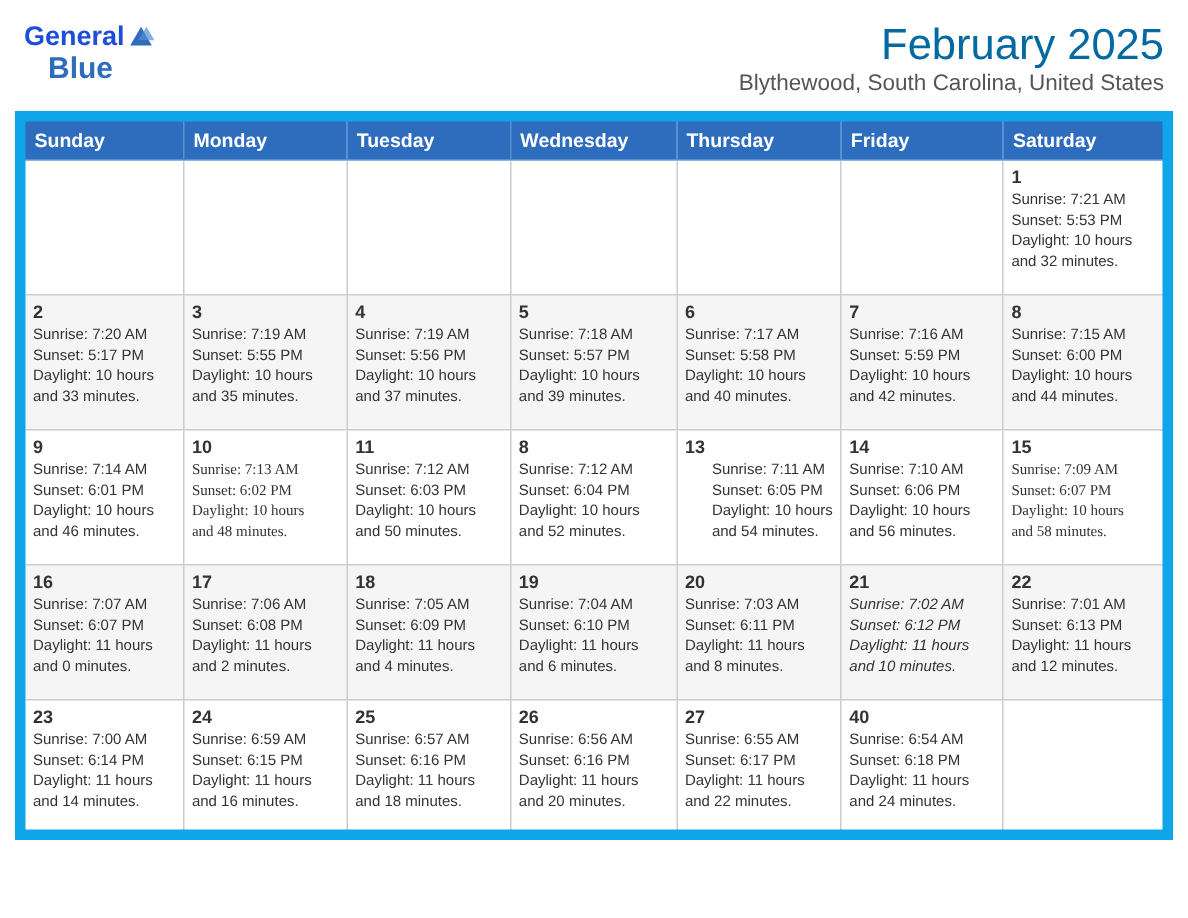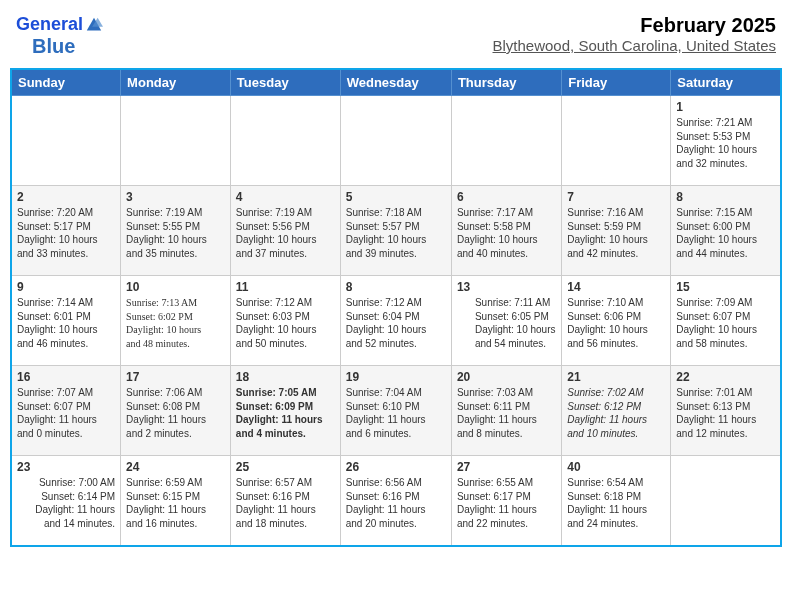--- a/index.html
+++ b/index.html
@@ -41,33 +41,32 @@
       vertical-align: middle;
     }
     .logo-row {
       display: flex;
       align-items: center;
     }
     .title-block {
       text-align: right;
     }
     .month-title {
-      font-size: 20px;
-      font-weight: bold;
-      color: #000000;
+      font-size: 29px;
+      font-weight: normal;
+      color: #0369a1;
     }
     .location-title {
       font-size: 15px;
       color: #555;
-      text-decoration: underline;
     }
     .calendar {
       width: 100%;
       border-collapse: collapse;
-      border: 2px solid #0ea5e9;
+      border: 7px solid #0ea5e9;
     }
     .calendar th {
       background-color: #2e6dbd;
       color: #fff;
       font-size: 13px;
       font-weight: bold;
       text-align: left;
       padding: 5px 6px;
       border: 1px solid #5590d0;
     }
@@ -236,21 +235,21 @@
         </td>
         <td>
           <span class="day-number">14</span>
           <div class="day-info" style="white-space: pre-line;">Sunrise: 7:10 AM
 Sunset: 6:06 PM
 Daylight: 10 hours
 and 56 minutes.</div>
         </td>
         <td>
           <span class="day-number">15</span>
-          <div class="day-info" style="white-space: pre-line;">Sunrise: 7:09 AM
+          <div class="day-info" style="white-space: pre-line; font-family: Liberation Serif, serif;">Sunrise: 7:09 AM
 Sunset: 6:07 PM
 Daylight: 10 hours
 and 58 minutes.</div>
         </td>
       </tr>
       <tr>
         <td>
           <span class="day-number">16</span>
           <div class="day-info" style="white-space: pre-line;">Sunrise: 7:07 AM
 Sunset: 6:07 PM
@@ -259,21 +258,21 @@
         </td>
         <td>
           <span class="day-number">17</span>
           <div class="day-info" style="white-space: pre-line;">Sunrise: 7:06 AM
 Sunset: 6:08 PM
 Daylight: 11 hours
 and 2 minutes.</div>
         </td>
         <td>
           <span class="day-number">18</span>
-          <div class="day-info" style="white-space: pre-line; font-weight: bold;">Sunrise: 7:05 AM
+          <div class="day-info" style="white-space: pre-line;">Sunrise: 7:05 AM
 Sunset: 6:09 PM
 Daylight: 11 hours
 and 4 minutes.</div>
         </td>
         <td>
           <span class="day-number">19</span>
           <div class="day-info" style="white-space: pre-line;">Sunrise: 7:04 AM
 Sunset: 6:10 PM
 Daylight: 11 hours
 and 6 minutes.</div>
@@ -296,21 +295,21 @@
           <span class="day-number">22</span>
           <div class="day-info" style="white-space: pre-line;">Sunrise: 7:01 AM
 Sunset: 6:13 PM
 Daylight: 11 hours
 and 12 minutes.</div>
         </td>
       </tr>
       <tr>
         <td>
           <span class="day-number">23</span>
-          <div class="day-info" style="white-space: pre-line; text-align: right;">Sunrise: 7:00 AM
+          <div class="day-info" style="white-space: pre-line;">Sunrise: 7:00 AM
 Sunset: 6:14 PM
 Daylight: 11 hours
 and 14 minutes.</div>
         </td>
         <td>
           <span class="day-number">24</span>
           <div class="day-info" style="white-space: pre-line;">Sunrise: 6:59 AM
 Sunset: 6:15 PM
 Daylight: 11 hours
 and 16 minutes.</div>

